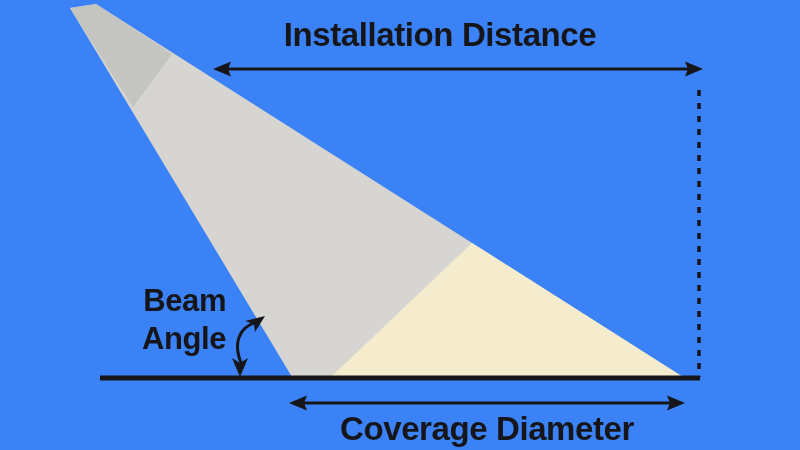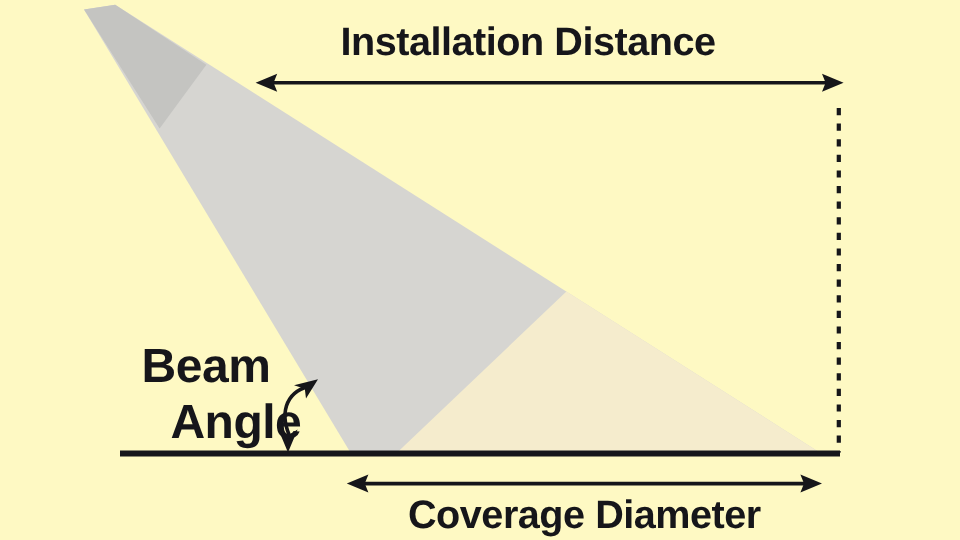--- a/index.html
+++ b/index.html
@@ -10,21 +10,21 @@
     width: 800px;
     height: 450px;
     overflow: hidden;
     font-family: "Liberation Sans", sans-serif;
     background: #f2f1ed;
   }
   #diagram-root {
     position: relative;
     width: 800px;
     height: 450px;
-    background: #fef9c3;
+    background: #3b82f6;
   }
   #diagram-svg {
     position: absolute;
     left: 0;
     top: 0;
     width: 800px;
     height: 450px;
     display: block;
   }
   .lbl {
@@ -48,22 +48,22 @@
     left: 0;
     top: 412px;
     width: 800px;
     text-align: center;
     font-size: 33px;
     transform: translateX(87px);
   }
   #label-beam-angle {
     left: 118px;
     top: 285px;
-    font-size: 40px;
-    text-align: left;
+    font-size: 31px;
+    text-align: right;
   }
   #label-beam-angle .line2 {
     display: block;
     margin-top: 7px;
     margin-left: 24px;
   }
 </style>
 </head>
 <body>
 

